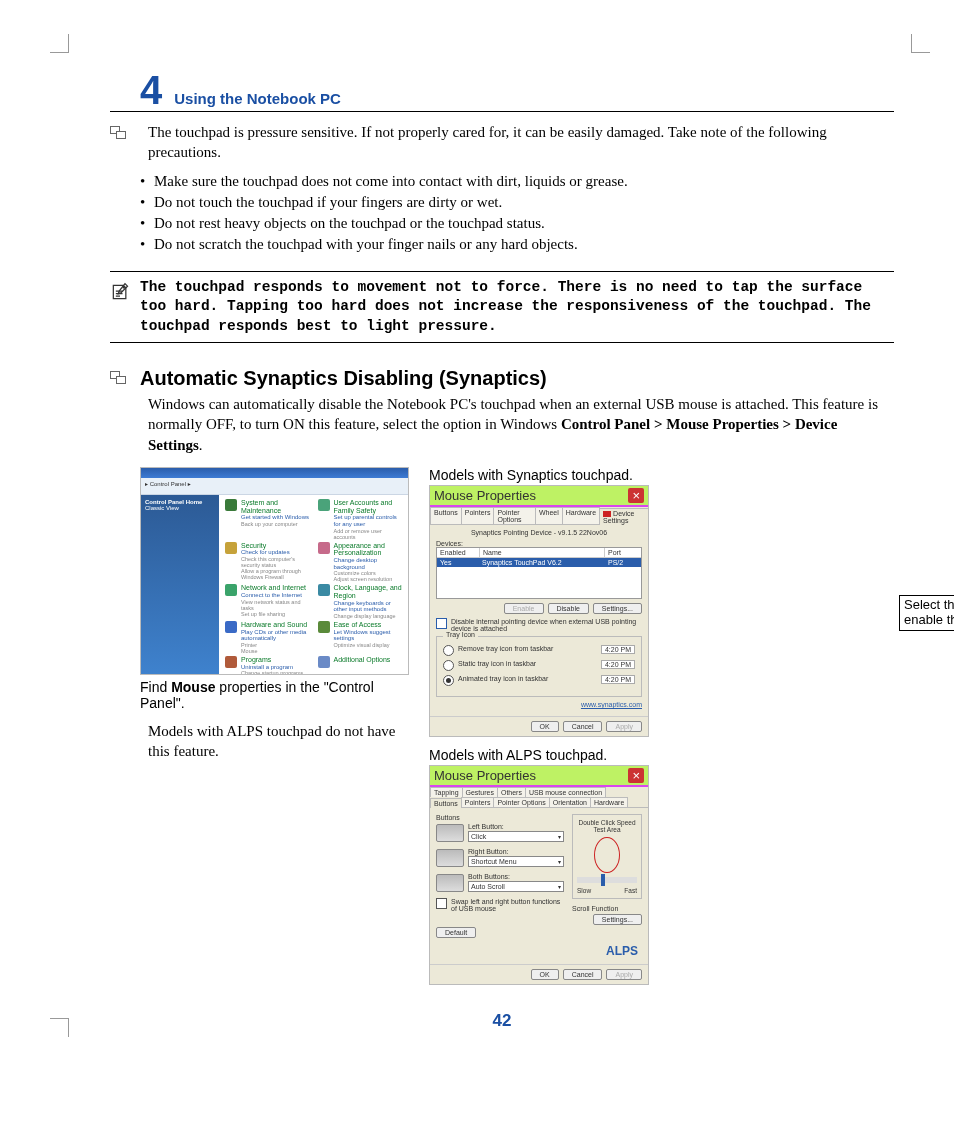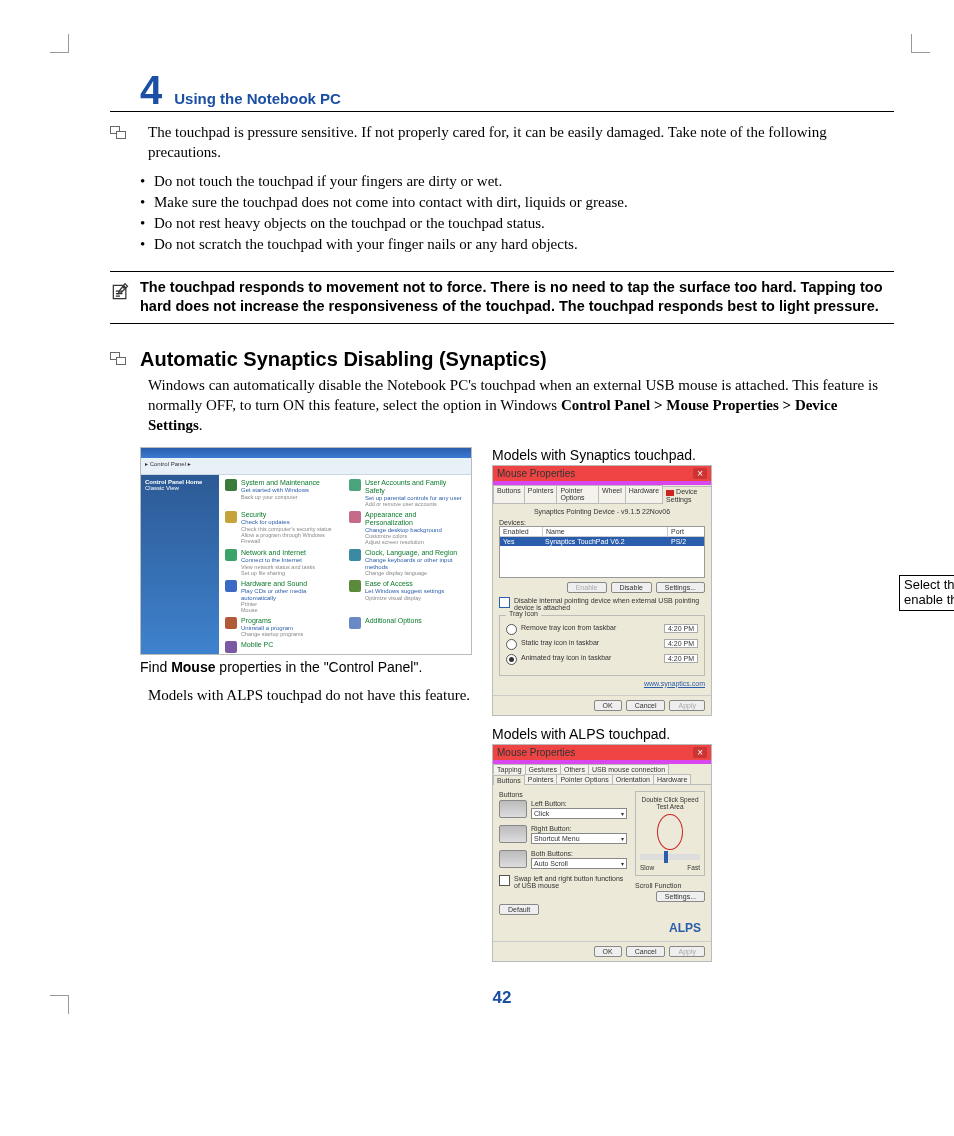--- a/index.html
+++ b/index.html
@@ -125,35 +125,35 @@
     left: 0;
   }
   .note-block {
     border-top: 1px solid #000;
     border-bottom: 1px solid #000;
     padding: 6px 0;
     margin: 6px 0 24px 0;
     display: flex;
   }
   .note-text {
-    font-family: Liberation Sans, sans-serif;
+    font-family: Liberation Mono, monospace;
     font-size: 14.5px;
     font-weight: bold;
     line-height: 1.35;
     flex: 1;
   }
   .auto-section { margin-top: 20px; }
   .path b { font-weight: bold; }
   .figures {
     display: flex;
     gap: 20px;
     margin-top: 12px;
     align-items: flex-start;
   }
-  .col-left { width: 332px; }
+  .col-left { width: 269px; }
   .col-right { flex: 1; }
   .fig {
     border: 1px solid #bbb;
     background: #e9eef5;
     font-family: Arial, Helvetica, sans-serif;
     font-size: 7px;
     color: #333;
     box-sizing: border-box;
     overflow: hidden;
   }
@@ -175,21 +175,21 @@
   .cp-side { width: 70px; background: linear-gradient(#2c5a95,#3f83cf); color:#fff; padding:4px; font-size:6px; }
   .cp-main { flex:1; padding:4px 6px; display:grid; grid-template-columns:1fr 1fr; gap:2px 8px; font-size:6.5px; background:#fff;}
   .cp-item { display:flex; gap:4px; }
   .cp-ico { width:12px; height:12px; border-radius:2px; flex-shrink:0; }
   .cp-lines { line-height:1.1; }
   .cp-head { color:#0a7a2a; font-size:7px; }
   .cp-sub  { color:#2a5dab; font-size:6px; }
   .cp-gray { color:#888; font-size:5.5px; }
   
   .mp { width: 220px; background:#ece9d8; }
-  .mp-title { background:#ef4444; border-bottom:4px solid #d946ef; padding:2px 4px; font-size:10px; display:flex; justify-content:space-between;}
+  .mp-title { background:#bef264; border-bottom:2px solid #d946ef; padding:2px 4px; font-size:13px; display:flex; justify-content:space-between;}
   .mp-tabs { display:flex; background:#ece9d8; border-bottom:1px solid #bbb; font-size:7px;}
   .mp-tab { border:1px solid #bbb; border-bottom:none; background:#f4f2ea; padding:1px 3px; margin-right:-1px;}
   .mp-tab.active { background:#ece9d8; position:relative; top:1px;}
   .mp-tab .red { width:8px; height:6px; background:#c22; display:inline-block; vertical-align:middle; margin-right:2px;}
   .mp-body { padding:4px 6px; font-size:7px;}
   .mp-sub   { text-align:center; font-size:7px; margin-bottom:4px;}
   .mp-table { border:1px solid #999; background:#fff; height:50px; font-size:7px;}
   .mp-thead { display:flex; border-bottom:1px solid #ccc;}
   .mp-thead span { padding:1px 3px; border-right:1px solid #ccc;}
   .mp-row   { display:flex; background:#2a5dab; color:#fff;}
@@ -261,22 +261,22 @@
     <span class="chapter-title">Using the Notebook PC</span>
   </div>
 
   <div class="section-row">
     <div class="gutter">
         <div class="reg-icon"></div>
       </div>
     <div class="content">
       <p class="body">The touchpad is pressure sensitive. If not properly cared for, it can be easily damaged. Take note of the following precautions.</p>
       <ul class="bullets">
+        <li>Make sure the touchpad does not come into contact with dirt, liquids or grease.</li>
         <li>Do not touch the touchpad if your fingers are dirty or wet.</li>
-        <li>Make sure the touchpad does not come into contact with dirt, liquids or grease.</li>
         <li>Do not rest heavy objects on the touchpad or the touchpad status.</li>
         <li>Do not scratch the touchpad with your finger nails or any hard objects.</li>
       </ul>
     </div>
   </div>
 
   <div class="note-block">
     <div class="gutter">
       <div class="note-icon">
         <svg viewBox="0 0 24 24">

